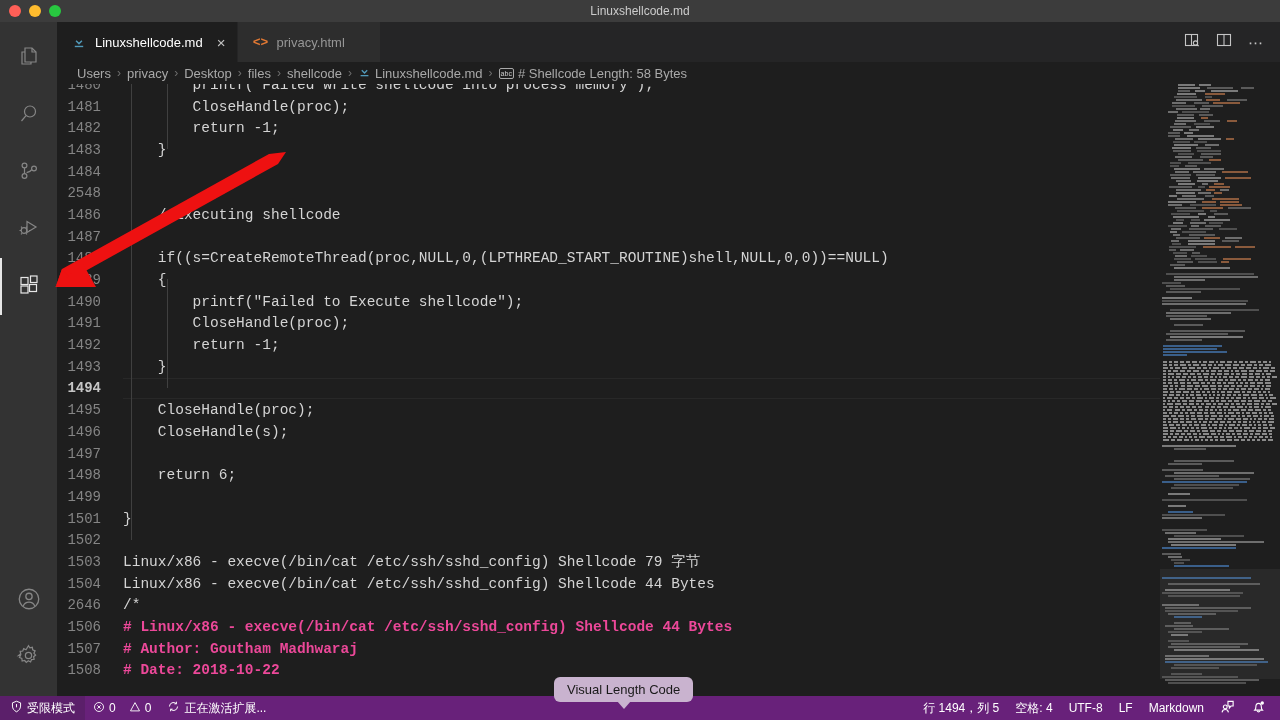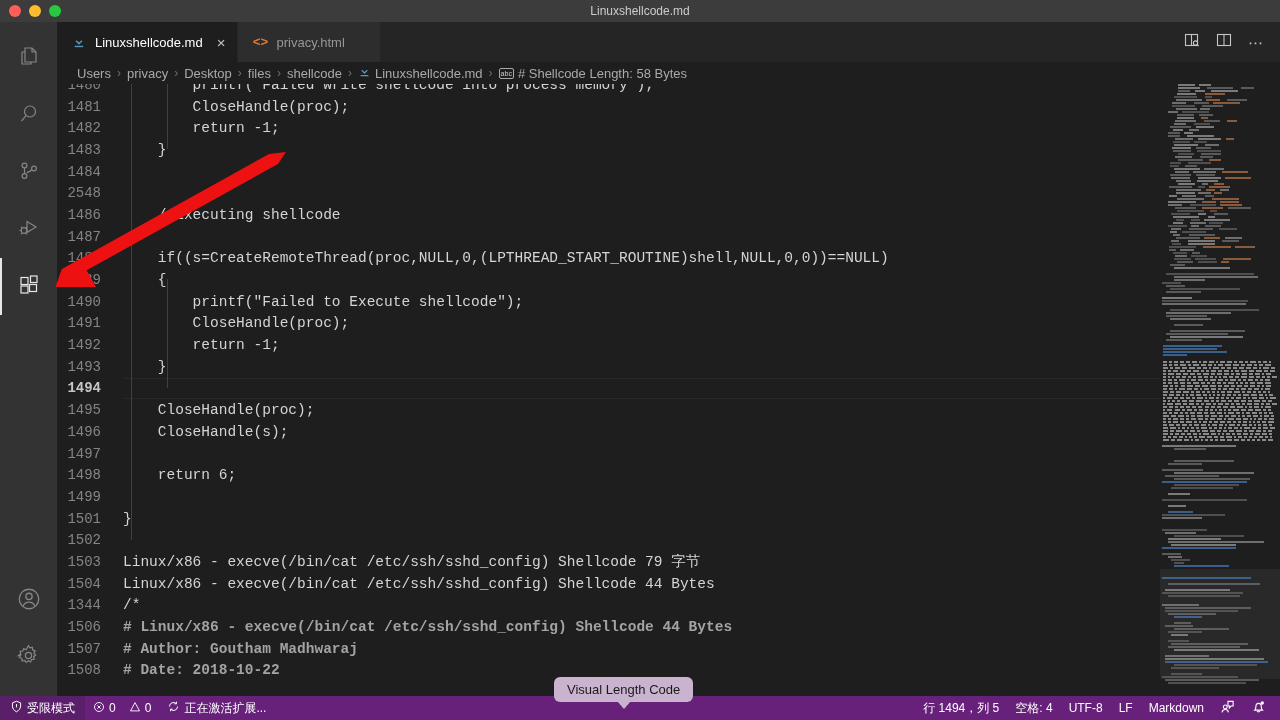--- a/index.html
+++ b/index.html
@@ -92,21 +92,21 @@
   .ln {
     width: 66px; text-align: right; padding-right: 22px; color: #858585; flex: none;
     font-size: 14px; font-family: "Liberation Mono", monospace;
   }
   .line.current .ln { color: #c6c6c6; font-weight: bold; }
   .line.current .content-wrap {
     position: absolute; left: 66px; right: 0; top: 0; bottom: 0;
     border-top: 1px solid #282828; border-bottom: 1px solid #282828;
   }
   .ctext { color: #d4d4d4; position: relative; }
-  .ctext.heading { color: #a3a3a3; font-weight: bold; }
+  .ctext.heading { color: #ec4899; font-weight: bold; }
   .indent-guide {
     position: absolute; top: 0; bottom: 0; width: 1px; background: #404040;
   }
 
   
   .minimap {
     width: 120px; flex: none; background: #1e1e1e; position: relative; overflow: hidden;
   }
   .minimap-canvas { position: absolute; inset: 0; }
   .mm-line { position: absolute; height: 2px; }
@@ -335,21 +335,21 @@
               <div class="line current"><div class="ln">1494</div><div class="content-wrap"></div><span class="ctext"></span></div>
               <div class="line"><div class="ln">1495</div><span class="ctext">    CloseHandle(proc);</span></div>
               <div class="line"><div class="ln">1496</div><span class="ctext">    CloseHandle(s);</span></div>
               <div class="line"><div class="ln">1497</div><span class="ctext"></span></div>
               <div class="line"><div class="ln">1498</div><span class="ctext">    return 6;</span></div>
               <div class="line"><div class="ln">1499</div><span class="ctext"></span></div>
               <div class="line"><div class="ln">1501</div><span class="ctext">}</span></div>
               <div class="line"><div class="ln">1502</div><span class="ctext"></span></div>
               <div class="line"><div class="ln">1503</div><span class="ctext">Linux/x86 - execve(/bin/cat /etc/ssh/sshd_config) Shellcode 79 字节</span></div>
               <div class="line"><div class="ln">1504</div><span class="ctext">Linux/x86 - execve(/bin/cat /etc/ssh/sshd_config) Shellcode 44 Bytes</span></div>
-              <div class="line"><div class="ln">1344</div><span class="ctext">/*</span></div>
+              <div class="line"><div class="ln">2646</div><span class="ctext">/*</span></div>
               <div class="line"><div class="ln">1506</div><span class="ctext heading"># Linux/x86 - execve(/bin/cat /etc/ssh/sshd_config) Shellcode 44 Bytes</span></div>
               <div class="line"><div class="ln">1507</div><span class="ctext heading"># Author: Goutham Madhwaraj</span></div>
               <div class="line"><div class="ln">1508</div><span class="ctext heading"># Date: 2018-10-22</span></div>
               <div class="indent-guide" style="left: 74px; top: 0px; height: 303.8px;"></div>
               <div class="indent-guide" style="left: 74px; top: 303.8px; height: 151.9px;"></div>
               <div class="indent-guide" style="left: 110px; top: 0px; height: 65.1px;"></div>
               <div class="indent-guide" style="left: 110px; top: 195.3px; height: 108.5px;"></div>
             </div>
         </div>
 

